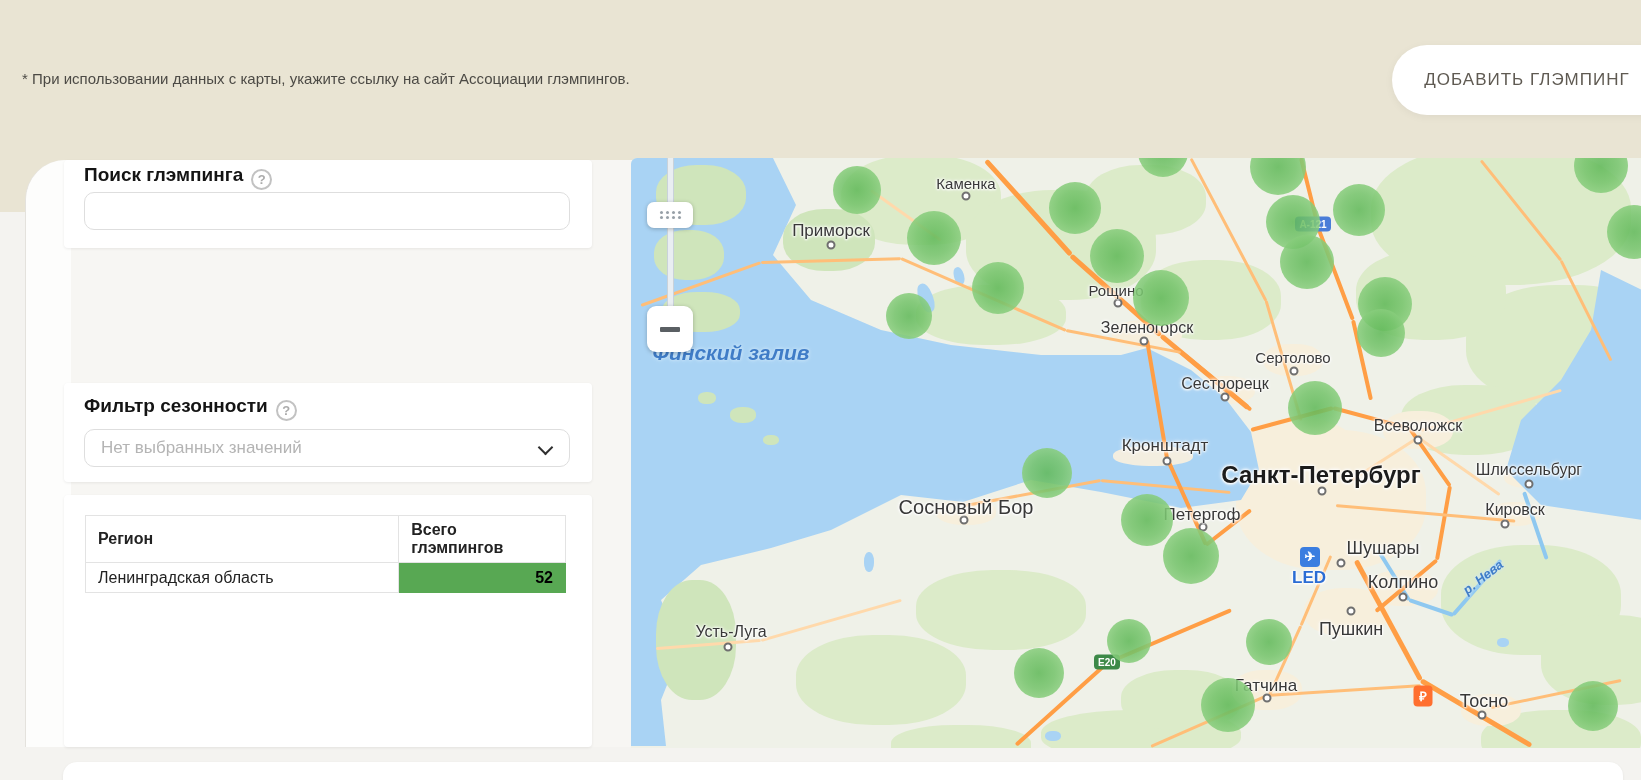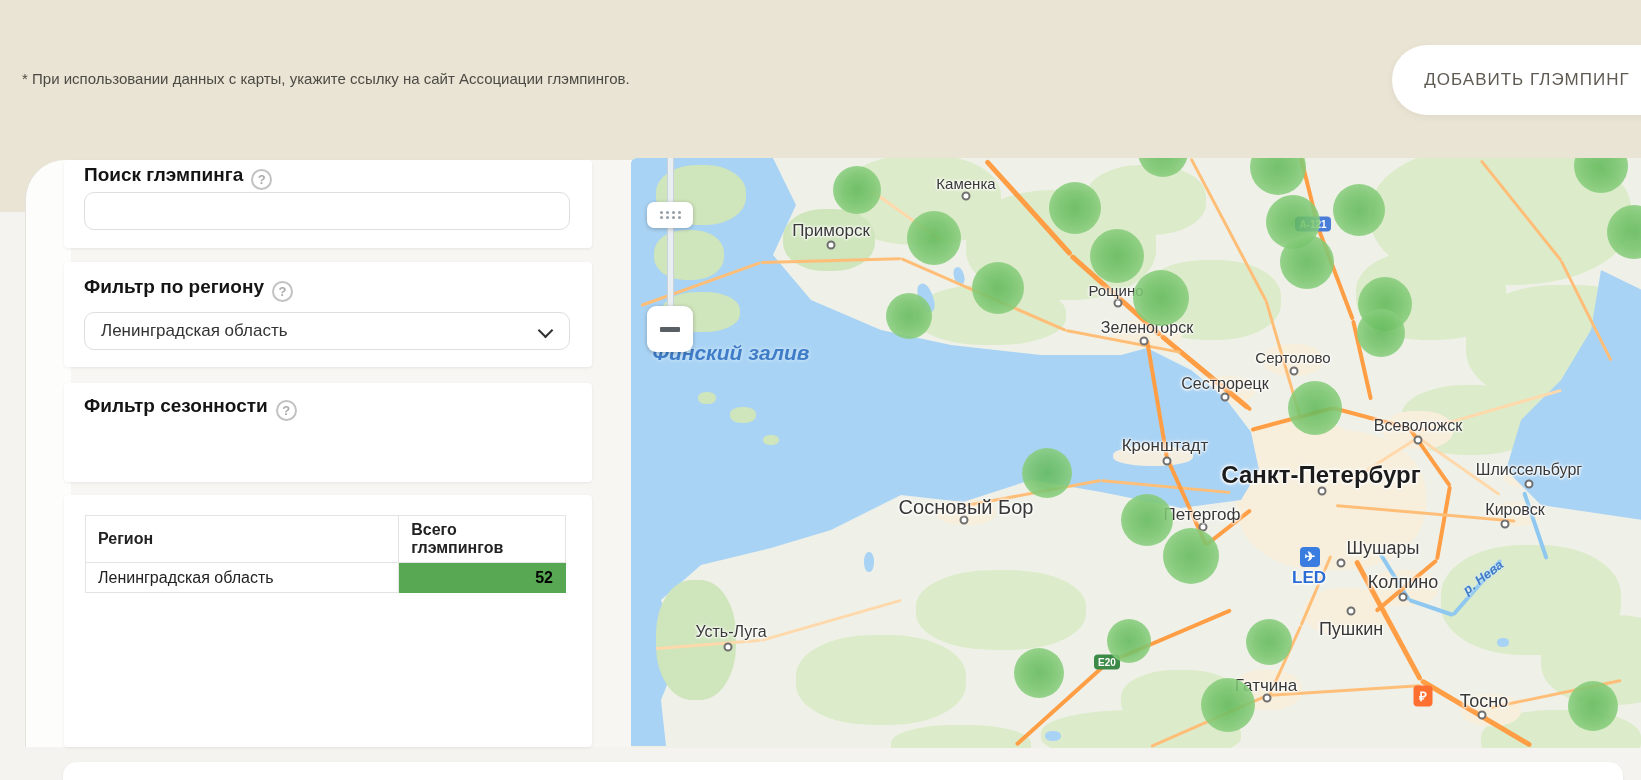--- a/index.html
+++ b/index.html
@@ -91,33 +91,28 @@
 
     <div class="sidebar">
 
       <div class="sec" style="top:0; height:88px;">
         <div style="position:absolute; left:20px; top:4px;">
           <span class="sec-title">Поиск глэмпинга</span><span class="help">?</span>
         </div>
         <input class="fld" style="top: 32px;" placeholder="">
       </div>
 
-      <div class="sec" style="top:102px; height:105px;">
-        <div style="position:absolute; left:20px; top:14px;">
-          <span class="sec-title">Фильтр по региону</span><span class="help">?</span>
-        </div>
-        <div class="fld" style="top:50px;">
-          <span>Ленинградская область</span>
-          <span class="chev"></span>
-        </div>
-      </div>
 
       <div class="sec" style="top:223px; height:99px;">
         <div style="position:absolute; left:20px; top:12px;">
           <span class="sec-title">Фильтр сезонности</span><span class="help">?</span>
+        </div>
+        <div class="fld placeholder" style="top:46px;">
+          <span>Нет выбранных значений</span>
+          <span class="chev"></span>
         </div>
       </div>
 
       <div class="sec" style="top:335px; height:252px;">
         <table class="tbl">
           <tbody>
               <tr class="hdr">
             <td style="width:314px;">Регион</td>
             <td style="width:167px;">Всего глэмпингов</td>
           </tr>

